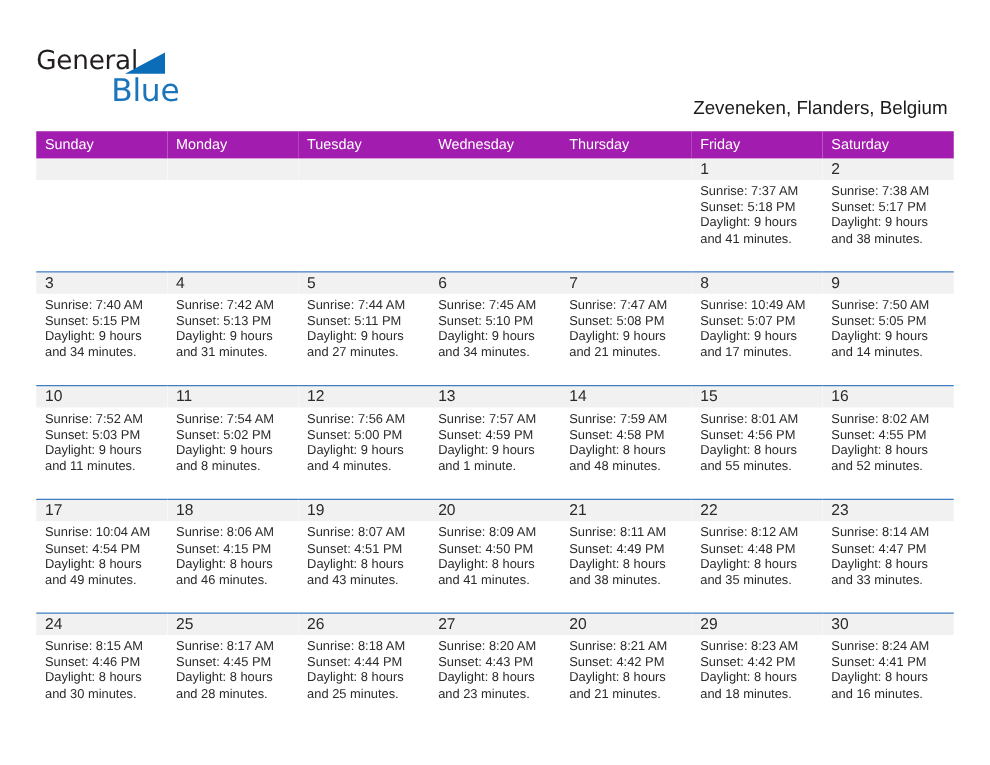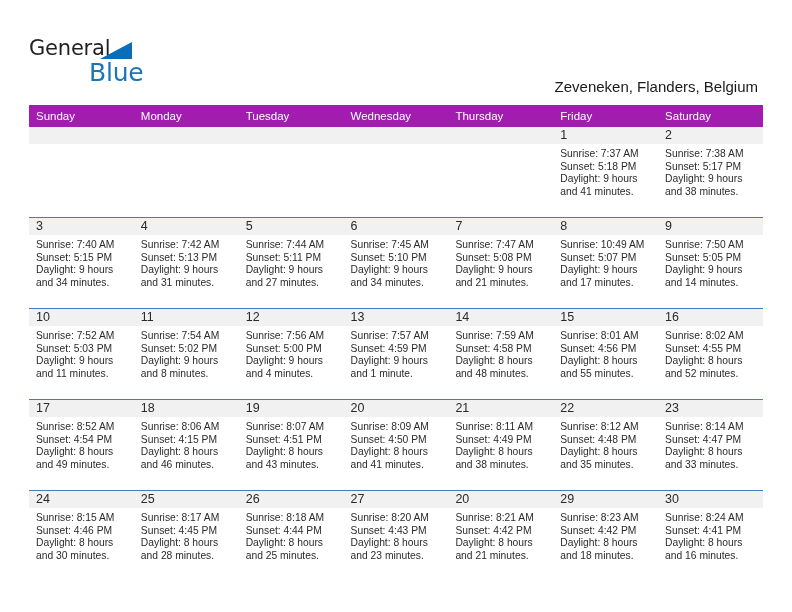--- a/index.html
+++ b/index.html
@@ -361,21 +361,21 @@
               <div>Sunset: 4:55 PM</div>
               <div>Daylight: 8 hours</div>
               <div>and 52 minutes.</div>
             </div>
           </td>
         </tr>
         <tr>
           <td>
             <div class="daynum-band">17</div>
             <div class="cell-body">
-              <div>Sunrise: 8:52 AM</div>
+              <div>Sunrise: 10:04 AM</div>
               <div>Sunset: 4:54 PM</div>
               <div>Daylight: 8 hours</div>
               <div>and 49 minutes.</div>
             </div>
           </td>
           <td>
             <div class="daynum-band">18</div>
             <div class="cell-body">
               <div>Sunrise: 8:06 AM</div>
               <div>Sunset: 4:15 PM</div>

